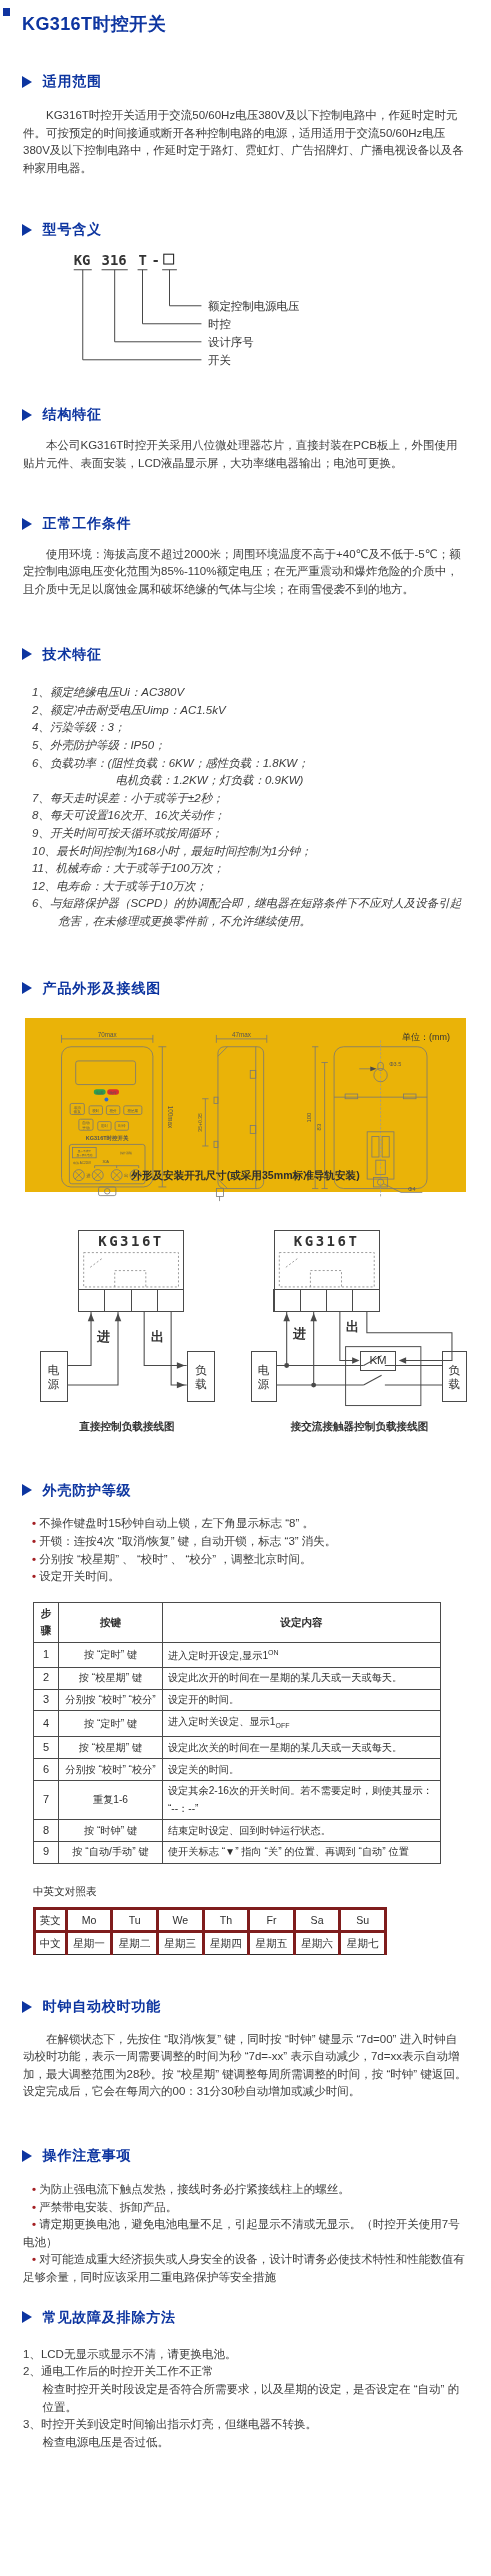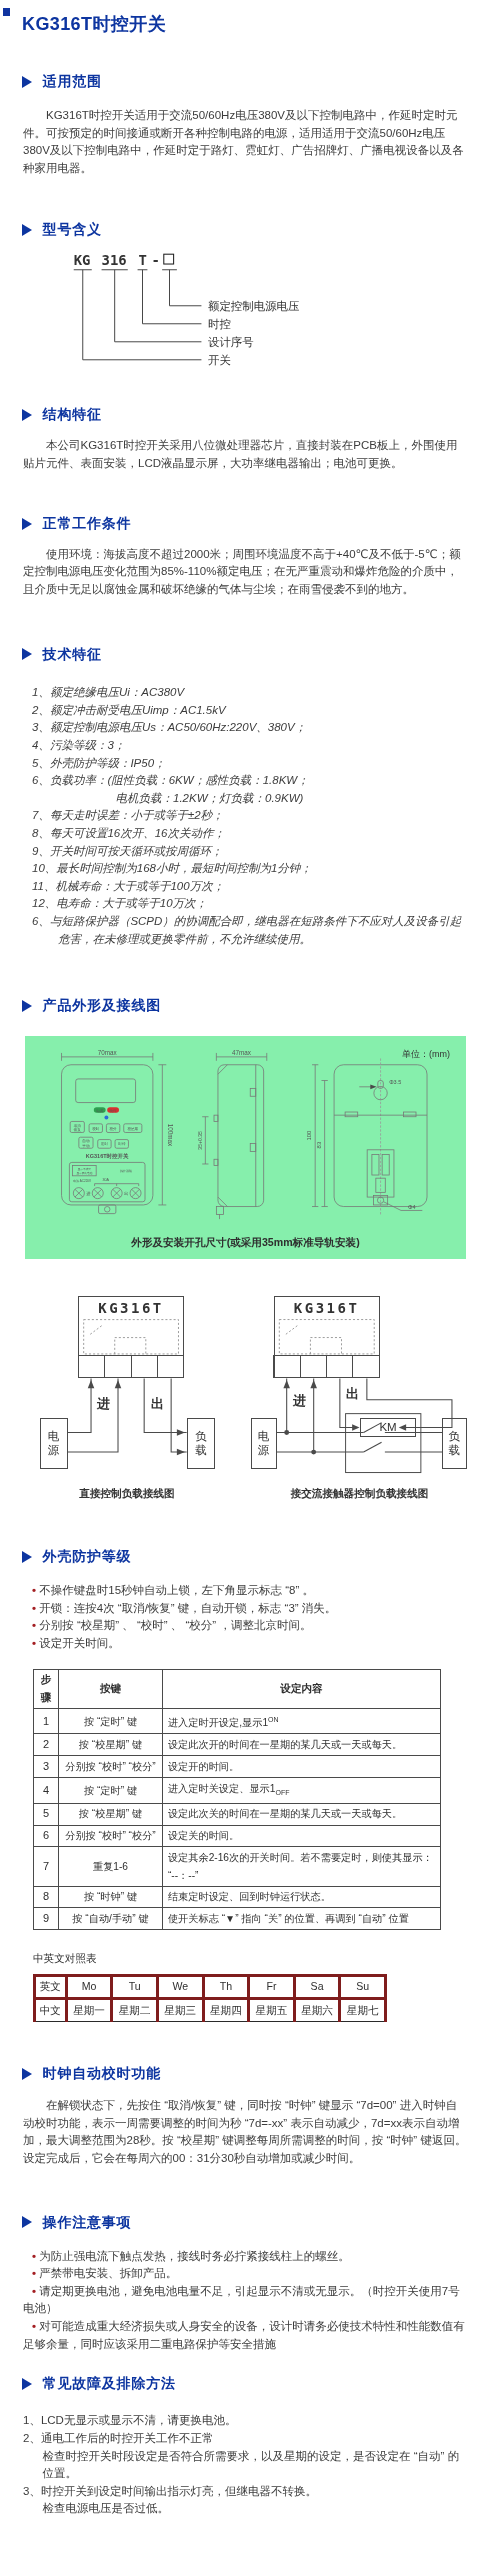--- a/index.html
+++ b/index.html
@@ -14,21 +14,21 @@
          border-bottom:6.5px solid transparent; margin-right:10.6px; flex:0 0 auto; }
   .sec-h .t { font-size:14px; font-weight:bold; color:#0d35a0; letter-spacing:0.8px; }
   p.body { margin:0 23px; text-indent:2em; color:#3c3c3c; }
   
   .model-svg { display:block; margin:11.5px 0 0 23px; }
   .model-svg text { fill:#333; }
   
   ul.tech { list-style:none; margin:21px 23px 0 32px;font-style:italic; }
   ul.tech li { padding-left:26px; text-indent:-26px; white-space:pre-line; color:#3c3c3c; }
   
-  .panel { position:relative; margin:21px 24.6px 0 24.6px; height:223px; background:#86efac; }
+  .panel { position:relative; margin:21px 24.6px 0 24.6px; height:174px; background:#eab308; }
   .panel .unit { position:absolute; top:10.6px; right:16.4px; font-size:9px; color:#333; }
   .panel .draws { position:absolute; top:13px; left:0; right:0; display:flex;
                   justify-content:center; gap:14.7px; }
   .panel .caption { position:absolute; bottom:7.4px; left:0; right:0; text-align:center;
                     font-size:10.6px; color:#2e2e2e; font-weight:bold; }
   .draws svg { display:block; }
   .draws text { fill:#555; }
   .ln { stroke:#777; fill:none; stroke-width:1; }
   .lnd { stroke:#999; fill:none; stroke-width:1; stroke-dasharray:3 2; }
   
@@ -124,21 +124,20 @@
   </div>
   <p class="body" style="margin-top:13px">使用环境：海拔高度不超过2000米；周围环境温度不高于+40℃及不低于-5℃；额定控制电源电压变化范围为85%-110%额定电压；在无严重震动和爆炸危险的介质中，且介质中无足以腐蚀金属和破坏绝缘的气体与尘埃；在雨雪侵袭不到的地方。</p>
 
   <div class="sec-h" style="margin-top:47px">
     <span class="tri"></span>
     <span class="t">技术特征</span>
   </div>
   <ul class="tech">
     <li>1、额定绝缘电压Ui：AC380V</li>
     <li>2、额定冲击耐受电压Uimp：AC1.5kV</li>
-    <li>3、额定控制电源电压Us：AC50/60Hz:220V、380V；</li>
     <li>4、污染等级：3；</li>
     <li>5、外壳防护等级：IP50；</li>
     <li>6、负载功率：(阻性负载：6KW；感性负载：1.8KW；
 　　　　　电机负载：1.2KW；灯负载：0.9KW)</li>
     <li>7、每天走时误差：小于或等于±2秒；</li>
     <li>8、每天可设置16次开、16次关动作；</li>
     <li>9、开关时间可按天循环或按周循环；</li>
     <li>10、最长时间控制为168小时，最短时间控制为1分钟；</li>
     <li>11、机械寿命：大于或等于100万次；</li>
     <li>12、电寿命：大于或等于10万次；</li>
@@ -335,21 +334,21 @@
           <div class="dname">KG316T</div>
           <div class="strip">
               <i></i>
               <i></i>
               <i></i>
               <i></i>
             </div>
         </div>
         <div class="wlabel" style="left:44px;top:97px">进</div>
         <div class="wlabel" style="left:97px;top:90px">出</div>
-        <div class="kmbox" style="left:111px;top:123px;width:56px;height:19.6px">KM</div>
+        <div class="kmbox" style="left:111px;top:123px;width:36px;height:19.6px">KM</div>
         <div class="vbox" style="left:1.6px;top:123px;width:26px;height:51px">电
 源</div>
         <div class="vbox" style="left:193px;top:123px;width:24.6px;height:51px">负
 载</div>
       </div>
       <div class="wcap">接交流接触器控制负载接线图</div>
     </div>
   </div>
 
   <div class="sec-h" style="margin-top:46px">

